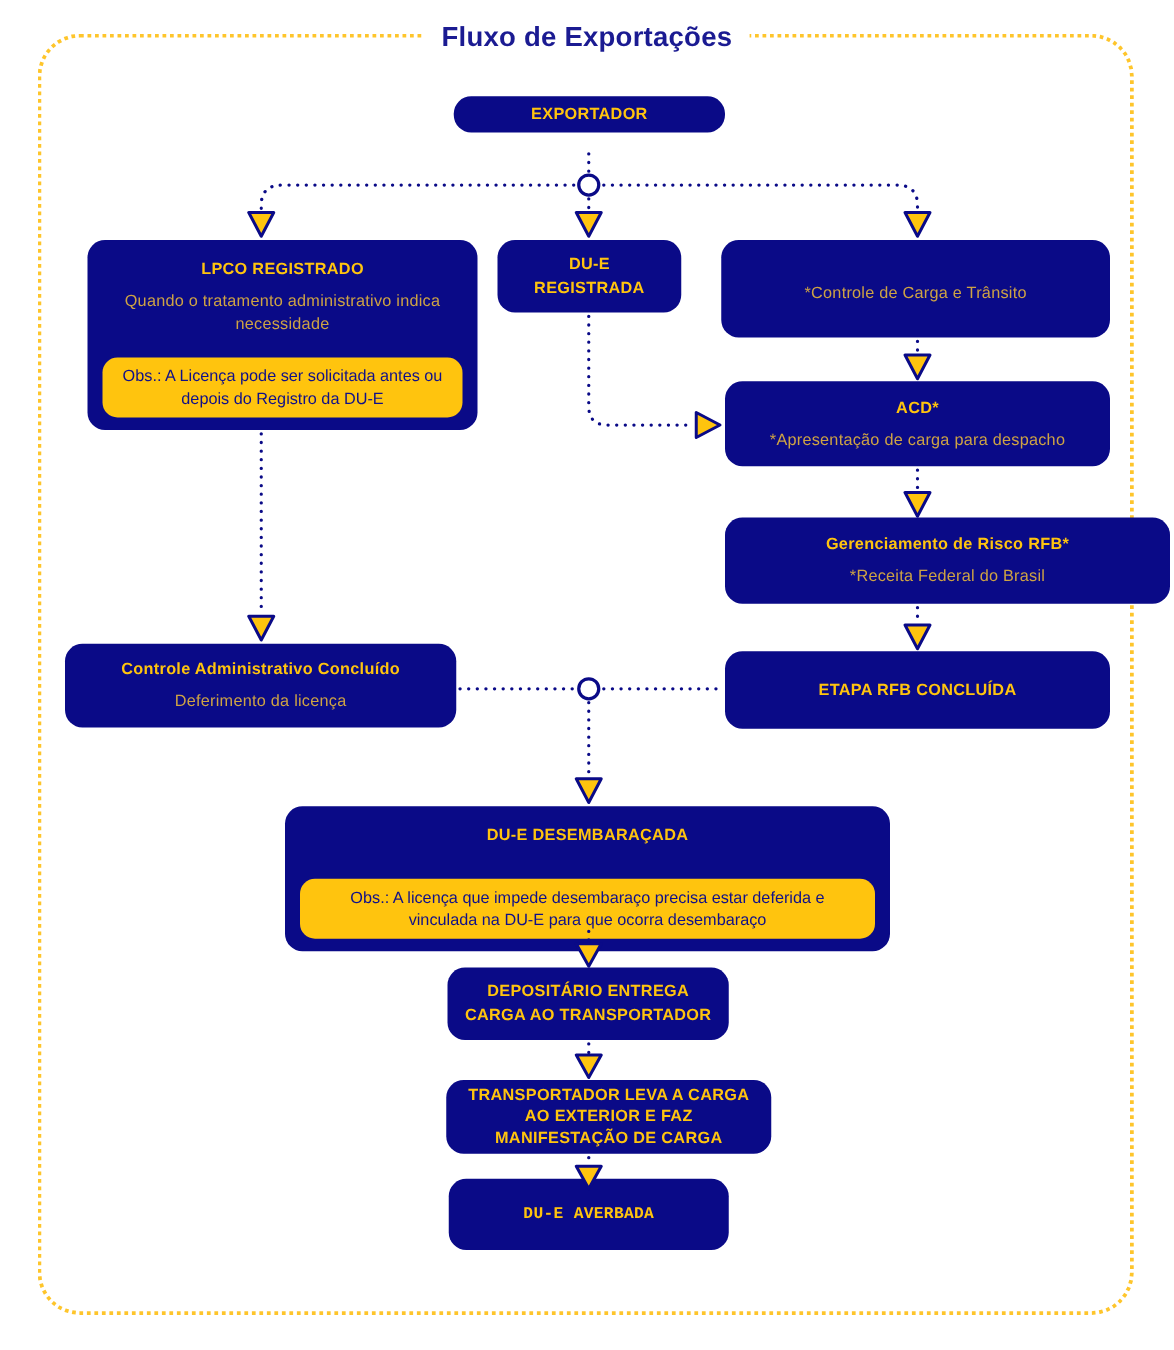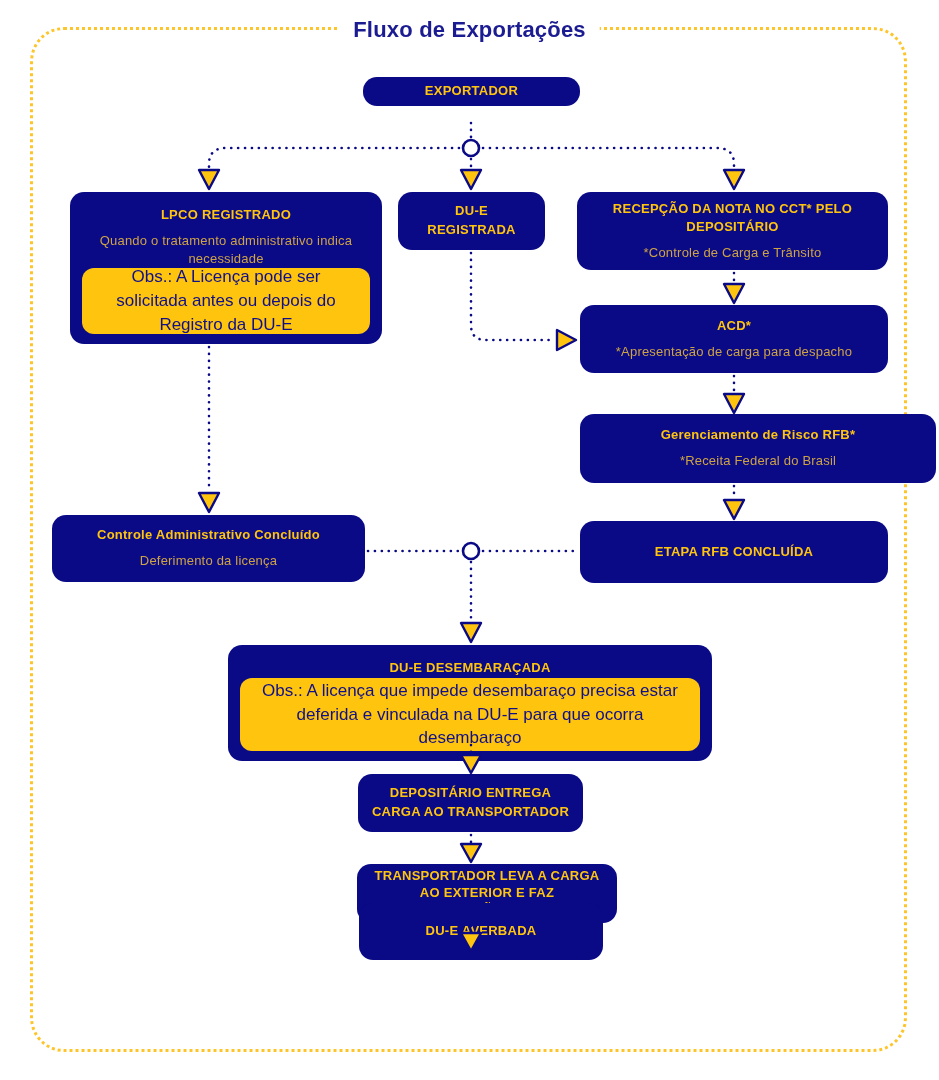--- a/index.html
+++ b/index.html
@@ -25,21 +25,21 @@
   .node .hd{
     font-weight:700;font-size:13px;color:#FFC40E;line-height:1.45;letter-spacing:.25px;
   }
   .node .sub{
     font-size:13px;color:#CEA344;line-height:1.4;margin-top:7px;font-weight:400;letter-spacing:.2px;
   }
   .node.has-note{justify-content:flex-start;}
   .node.has-note .hd{margin-top:8px;}
   .note{
     background:#FFC40E;color:#10108A;border-radius:12px;
-    font-size:17px;line-height:1.4;padding:6px 12px;font-weight:500;
+    font-size:13px;line-height:1.4;padding:6px 12px;font-weight:500;
     margin-top:auto;margin-bottom:4px;box-sizing:border-box;width:100%;
     display:flex;align-items:center;justify-content:center;text-align:center;min-height:44px;
   }
 </style>
 </head>
 <body>
 
 <div class="canvas">
 
   <div class="frame"></div>
@@ -95,21 +95,20 @@
     <div class="hd">LPCO REGISTRADO</div>
     <div class="sub">Quando o tratamento administrativo indica necessidade</div>
     <div class="note">Obs.: A Licença pode ser solicitada antes ou depois do Registro da DU-E</div>
   </div>
 
   <div class="node" style="left:398px;top:192px;width:147px;height:58px;">
     <div class="hd">DU-E REGISTRADA</div>
   </div>
 
   <div class="node" style="left:577px;top:192px;width:311px;height:78px;padding:6px 24px;">
-    <div class="hd">RECEPÇÃO DA NOTA NO CCT* PELO DEPOSITÁRIO</div>
     <div class="sub">*Controle de Carga e Trânsito</div>
   </div>
 
   <div class="node" style="left:580px;top:305px;width:308px;height:68px;">
     <div class="hd">ACD*</div>
     <div class="sub">*Apresentação de carga para despacho</div>
   </div>
 
   <div class="node" style="left:580px;top:414px;width:356px;height:69px;">
     <div class="hd">Gerenciamento de Risco RFB*</div>
@@ -131,17 +130,17 @@
   </div>
 
   <div class="node" style="left:358px;top:774px;width:225px;height:58px;">
     <div class="hd">DEPOSITÁRIO ENTREGA CARGA AO TRANSPORTADOR</div>
   </div>
 
   <div class="node" style="left:357px;top:864px;width:260px;height:59px;padding:4px 14px;">
     <div class="hd" style="line-height:1.3;">TRANSPORTADOR LEVA A CARGA AO EXTERIOR E FAZ MANIFESTAÇÃO DE CARGA</div>
   </div>
 
-  <div class="node" style="left:359px;top:903px;width:244px;height:57px;">
+  <div class="node" style="left:359px;top:943px;width:224px;height:57px;font-family:Liberation Mono, monospace;">
     <div class="hd">DU-E AVERBADA</div>
   </div>
 
 </div>
 
 </body></html>

